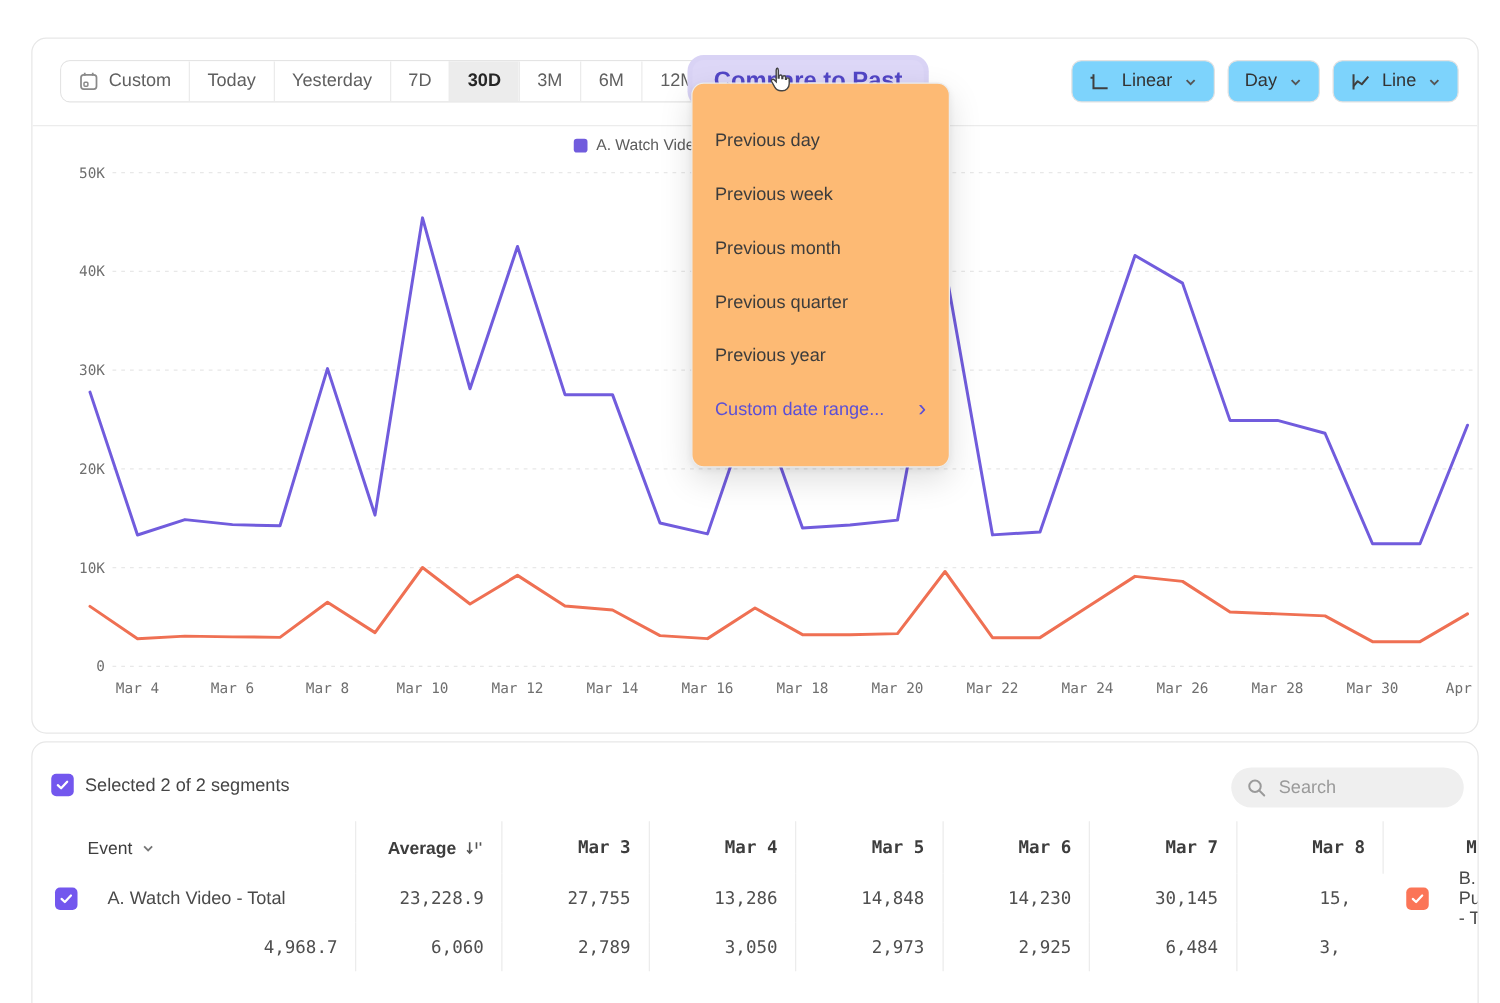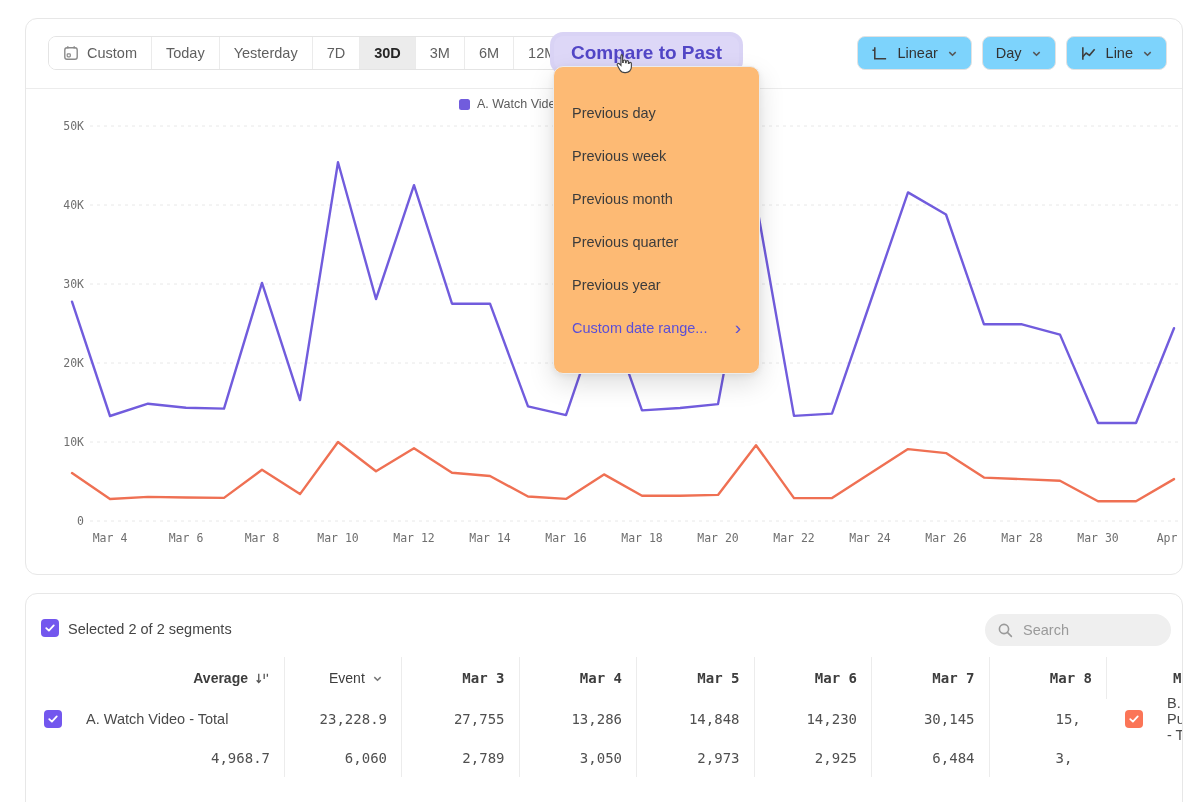--- a/index.html
+++ b/index.html
@@ -1,21 +1,21 @@
 <!DOCTYPE html>
 <html><head>
 <meta charset="utf-8">
 <style>
   * { margin:0; padding:0; box-sizing:border-box; }
   html,body { width:1200px; height:802px; background:#ffffff; overflow:hidden;
     font-family:"Liberation Sans", sans-serif; }
   #page { position:absolute; left:0; top:0; width:1200px; height:802px; }
 
   .card { position:absolute; background:#fff; border:1px solid #e7e7e7; border-radius:12px; }
-  #chart-card { left:25px; top:18px; width:1158px; height:557px; overflow:hidden; }
+  #chart-card { left:25px; top:30px; width:1158px; height:557px; overflow:hidden; }
   #table-card { left:25px; top:593px; width:1158px; height:236px; overflow:hidden; }
 
   
   #toolbar { position:absolute; left:0; top:0; width:100%; height:70px; border-bottom:1px solid #ececec; }
   #range-group { position:absolute; left:22px; top:17px; height:34px; display:flex;
     border:1px solid #e4e4e4; border-radius:8px; overflow:hidden; background:#fff; }
   .seg { display:flex; align-items:center; gap:8px; padding:0 14px; background:#fff; border:none;
     border-left:1px solid #ebebeb; font-family:"Liberation Sans",sans-serif;
     font-size:14.5px; color:#5f5f5f; cursor:pointer; white-space:nowrap; }
   .seg:first-child { border-left:none; }
@@ -218,33 +218,33 @@
       <span id="segments-label">Selected 2 of 2 segments</span>
       <div id="search-box">
         <svg width="17" height="17" viewBox="0 0 17 17">
           <circle cx="7" cy="7" r="4.6" fill="none" stroke="#9a9a9a" stroke-width="1.6"></circle>
           <line x1="10.4" y1="10.4" x2="14.4" y2="14.4" stroke="#9a9a9a" stroke-width="1.6" stroke-linecap="round"></line>
         </svg>
         <input id="search-input" placeholder="Search" style="">
       </div>
     </div>
     <div id="table">
+        <div class="th event-h cell-sep">
+          <span>Event</span>
+          <svg width="11" height="11" viewBox="0 0 12 12">
+            <polyline points="2.5,4.5 6,8 9.5,4.5" fill="none" stroke="#777" stroke-width="1.6"></polyline>
+          </svg>
+        </div>
         <div class="th right cell-sep" style="font-weight: 600;">
           <span>Average</span>
           <svg class="sort-icon" width="15" height="15" viewBox="0 0 16 16">
             <line x1="4" y1="3" x2="4" y2="12" stroke="#555" stroke-width="1.4"></line>
             <polyline points="1.8,9.8 4,12.2 6.2,9.8" fill="none" stroke="#555" stroke-width="1.4"></polyline>
             <line x1="9.8" y1="3" x2="9.8" y2="8.5" stroke="#555" stroke-width="1.4"></line>
             <line x1="13.2" y1="3" x2="13.2" y2="6" stroke="#555" stroke-width="1.4"></line>
-          </svg>
-        </div>
-        <div class="th event-h cell-sep">
-          <span>Event</span>
-          <svg width="11" height="11" viewBox="0 0 12 12">
-            <polyline points="2.5,4.5 6,8 9.5,4.5" fill="none" stroke="#777" stroke-width="1.6"></polyline>
           </svg>
         </div>
         <div class="th date-h right cell-sep">Mar 3</div>
         <div class="th date-h right cell-sep">Mar 4</div>
         <div class="th date-h right cell-sep">Mar 5</div>
         <div class="th date-h right cell-sep">Mar 6</div>
         <div class="th date-h right cell-sep">Mar 7</div>
         <div class="th date-h right cell-sep">Mar 8</div>
         <div class="th date-h last-col">M</div>
         <div class="td row-name cell-sep">

